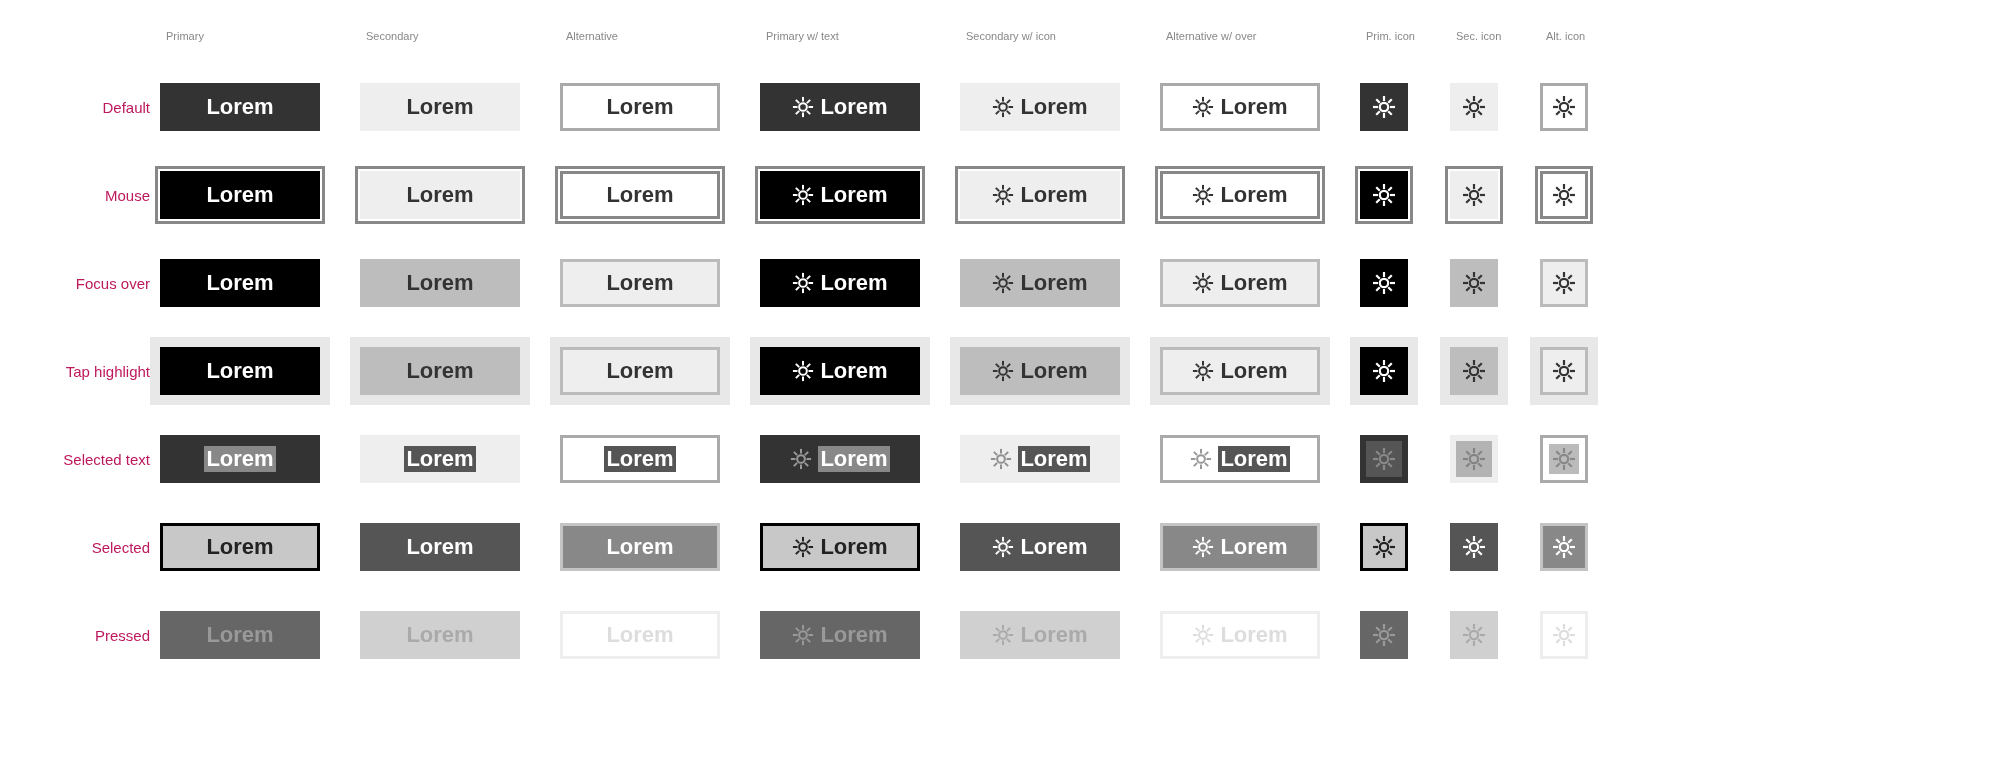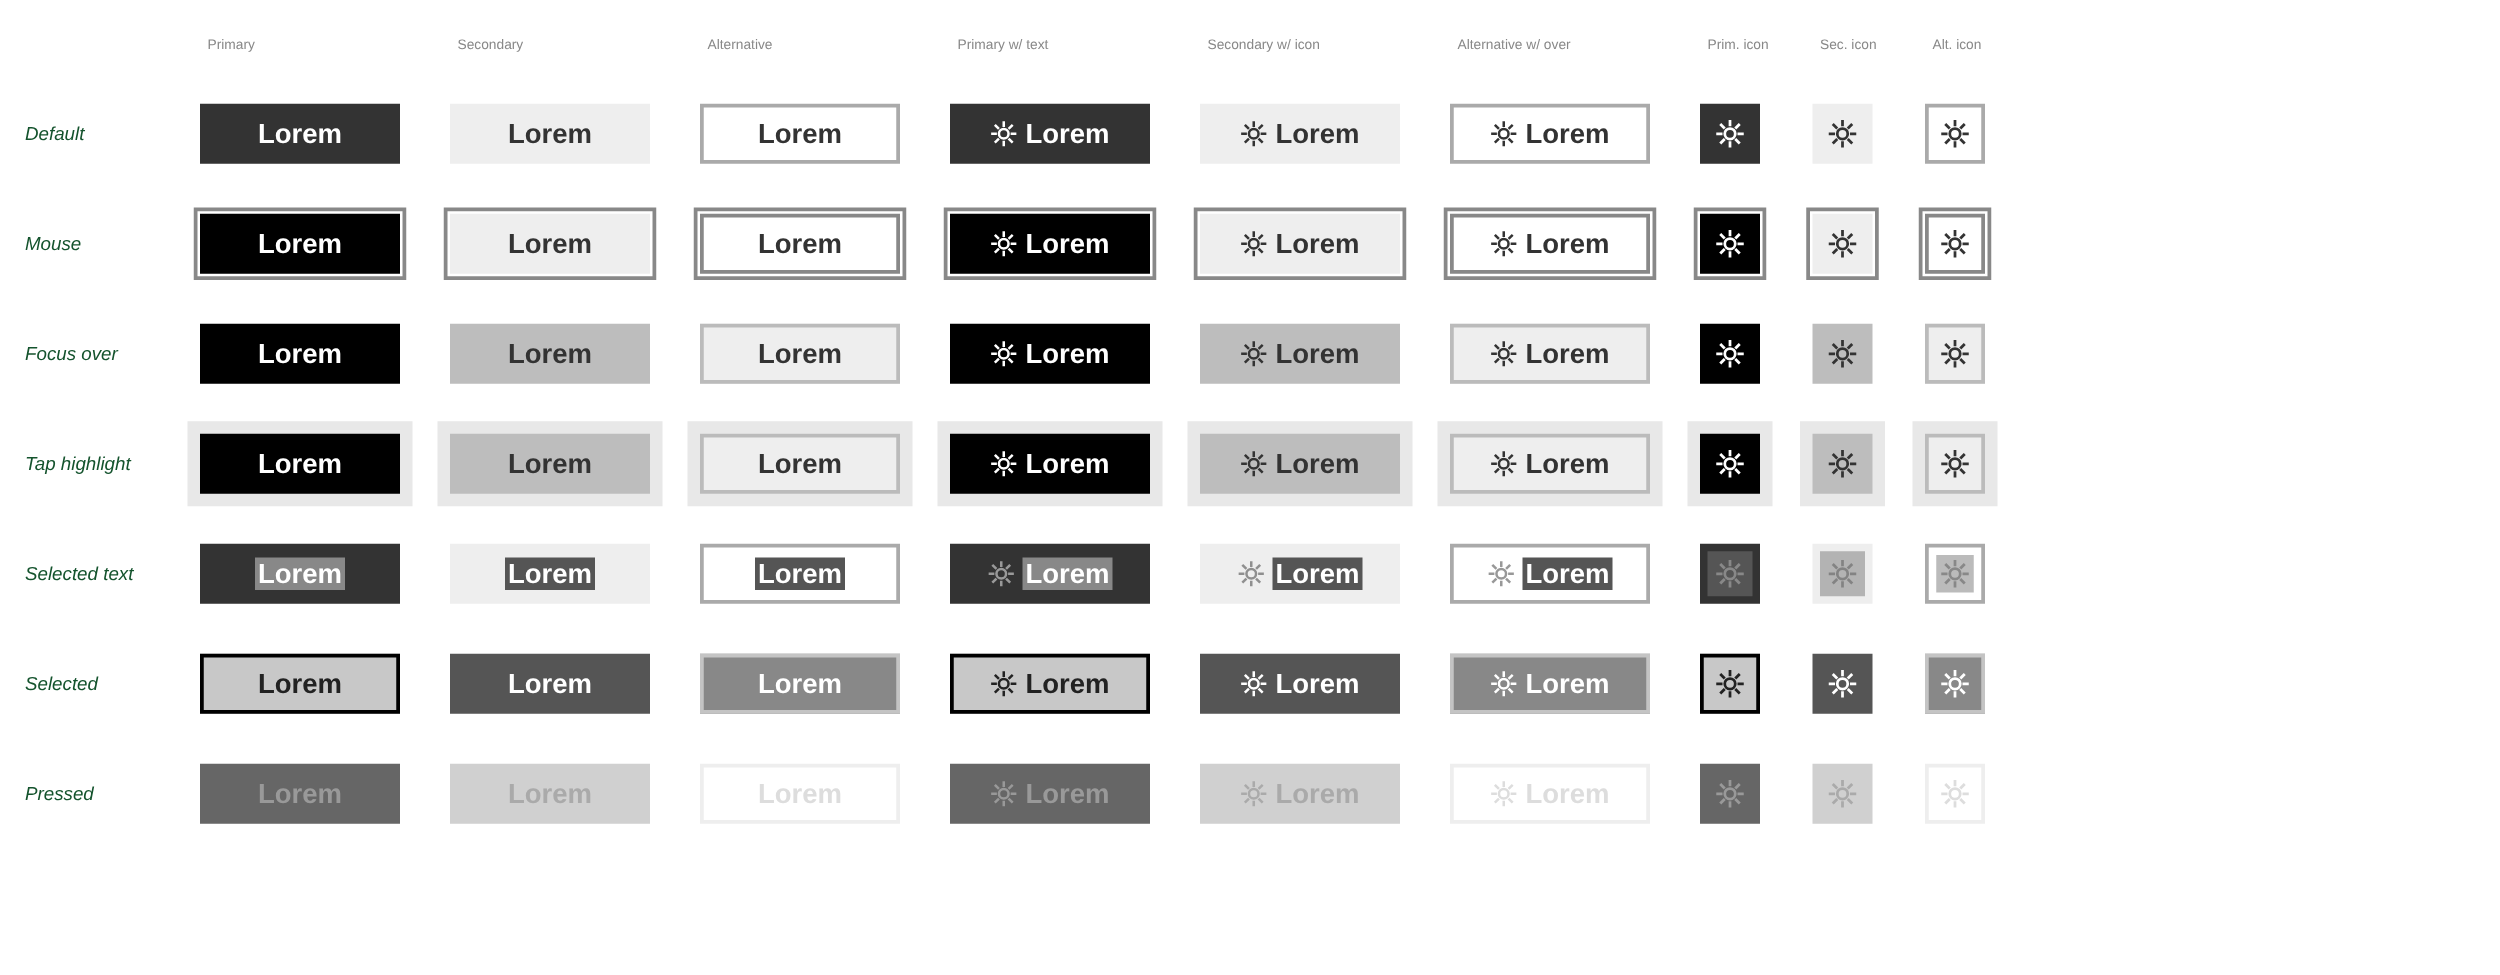--- a/index.html
+++ b/index.html
@@ -19,23 +19,22 @@
     align-items: center;
   }
   .col-header {
     font-size: 11px;
     color: #888;
     padding: 0 0 0 6px;
     line-height: 1.2;
   }
   .row-label {
     font-size: 15px;
-    color: #14532d;
-    font-style: italic;
-    text-align: left;
+    color: #be185d;
+    text-align: right;
   }
 
   .btn {
     display: inline-flex;
     align-items: center;
     justify-content: center;
     height: 48px;
     width: 160px;
     font-size: 22px;
     font-weight: 600;

